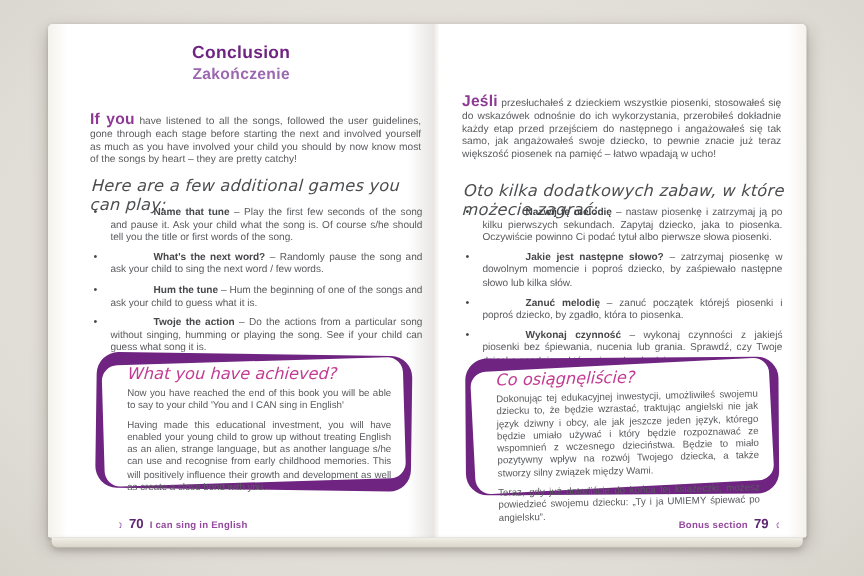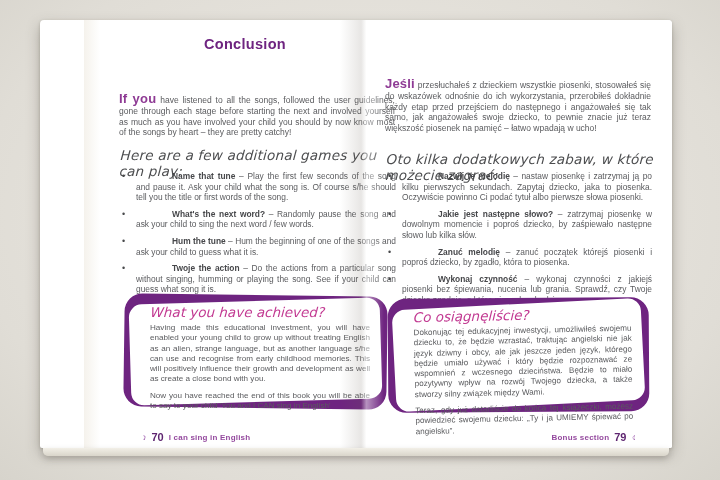--- a/index.html
+++ b/index.html
@@ -5,21 +5,21 @@
   html,body{margin:0;padding:0;background:#e3e0da;}
   .stage{position:relative;width:720px;height:480px;overflow:hidden;
          font-family:"Liberation Sans",sans-serif;
          background:radial-gradient(ellipse at 50% 45%, #edeae4 0%, #e0ddd6 75%, #d7d4cc 100%);}
   .book{position:absolute;left:40px;top:20px;width:632px;height:428px;background:#ffffff;
         border-radius:4px 4px 2px 2px;
         box-shadow:0 6px 14px rgba(70,62,55,.35), 0 1px 3px rgba(70,62,55,.25);overflow:hidden;}
   .book-edge{position:absolute;left:43px;top:448px;width:626px;height:8px;
         background:linear-gradient(#f2efe7,#d9d5ca);border-radius:0 0 5px 5px;
         box-shadow:0 3px 6px rgba(70,62,55,.25);}
-  .page{position:absolute;top:0;height:428px;margin-left:44px;}
+  .page{position:absolute;top:0;height:428px;}
   .page.left{left:0;width:322px;background:linear-gradient(to right,#f5f2ec 0%,#ffffff 5%,#ffffff 100%);}
   .page.right{left:322px;width:310px;background:linear-gradient(to left,#f5f2ec 0%,#ffffff 5%,#ffffff 100%);}
   .spine{position:absolute;left:300px;top:0;width:44px;height:428px;pointer-events:none;
         background:linear-gradient(to right,rgba(110,100,90,0) 0%,rgba(110,100,90,.16) 48%,rgba(255,255,255,.5) 60%,rgba(110,100,90,0) 100%);}
   .staff{position:absolute;left:0;top:0;pointer-events:none;}
   .note{position:absolute;color:#7b3d99;pointer-events:none;line-height:1;}
   .n-left-beamed{left:231px;top:24px;font-size:19px;transform:rotate(-14deg);}
   .n-left-single{left:252px;top:14px;font-size:12px;color:#c4a3d4;}
   .n-left-edge{left:194px;top:38px;font-size:10px;transform:scaleX(-1) rotate(10deg);color:#8a4da3;}
   .n-right-single{left:513px;top:26px;font-size:13px;color:#9a68b5;transform:rotate(6deg);}
@@ -54,21 +54,21 @@
   .co-left{left:40px;top:275px;width:263px;height:113px;}
   .co-right{left:348px;top:278px;width:261px;height:114px;transform:rotate(-1.2deg);}
   .frame-outer{position:absolute;inset:0;background:#6e2480;border-radius:18px;transform:rotate(.8deg);}
   .frame-inner{position:absolute;inset:6px;background:#ffffff;border-radius:13px;transform:rotate(-1.7deg);}
   .co-content{position:absolute;left:26px;top:9px;right:17px;}
   .co-heading{font-size:13.5px;color:#c23a92;margin-bottom:3px;}
   .co-content p{font-size:8.1px;line-height:10.3px;color:#5a5b5e;text-align:justify;margin-bottom:6px;}
 
   .footer{position:absolute;top:411px;display:flex;align-items:center;gap:5px;}
   .ft-left{left:58px;}
-  .ft-right{right:36px;justify-content:flex-end;}
+  .ft-right{right:22px;justify-content:flex-end;}
   .footer .pg{font-size:11px;font-weight:bold;color:#5e2570;}
   .footer .lbl{font-size:8px;font-weight:bold;color:#94499e;letter-spacing:.2px;text-align:right;}
   .footer .fnote{font-size:9px;color:#9c5bad;transform:rotate(-18deg);line-height:1;}
   .footer .fnote.flip{transform:scaleX(-1) rotate(-18deg);}
 </style>
 </head>
 <body>
 
 <div class="stage">
   <div class="book">
@@ -83,20 +83,21 @@
       </g>
     </svg>
     <span class="note n-left-beamed">♫</span>
     <span class="note n-left-single">♪</span>
     <span class="note n-left-edge">♪</span>
     <span class="note n-right-single">♪</span>
     <span class="note n-right-beamed">♫</span>
 
     <section class="page left">
       <h1 class="title-en">Conclusion</h1>
+      <h2 class="title-pl">Zakończenie</h2>
 
       <p class="intro intro-left"><span class="lead">If you</span> <span>have listened to all the songs, followed the user guidelines, gone through each stage before starting the next and involved yourself as much as you have involved your child you should by now know most of the songs by heart – they are pretty catchy!</span></p>
 
       <h3 class="hand games-heading gh-left">Here are a few additional games you can play:</h3>
 
       <ul class="bullets bl-left">
         <li>
           <span class="dot">•</span>
           <p><b>Name that tune</b><span> – Play the first few seconds of the song and pause it. Ask your child what the song is. Of course s/he should tell you the title or first words of the song.</span></p>
         </li>
@@ -112,22 +113,22 @@
           <span class="dot">•</span>
           <p><b>Twoje the action</b><span> – Do the actions from a particular song without singing, humming or playing the song. See if your child can guess what song it is.</span></p>
         </li>
       </ul>
 
       <div class="callout co-left">
         <div class="frame-outer"></div>
         <div class="frame-inner"></div>
         <div class="co-content">
           <h4 class="hand co-heading">What you have achieved?</h4>
+          <p>Now you have reached the end of this book you will be able to say to your child 'You and I CAN sing in English'</p>
           <p>Having made this educational investment, you will have enabled your young child to grow up without treating English as an alien, strange language, but as another language s/he can use and recognise from early childhood memories. This will positively influence their growth and development as well as create a close bond with you.</p>
-          <p>Now you have reached the end of this book you will be able to say to your child 'You and I CAN sing in English'</p>
         </div>
       </div>
 
       <div class="footer ft-left">
         <span class="fnote">♪</span>
         <span class="pg">70</span>
         <span class="lbl">I can sing in English</span>
       </div>
     </section>
 

